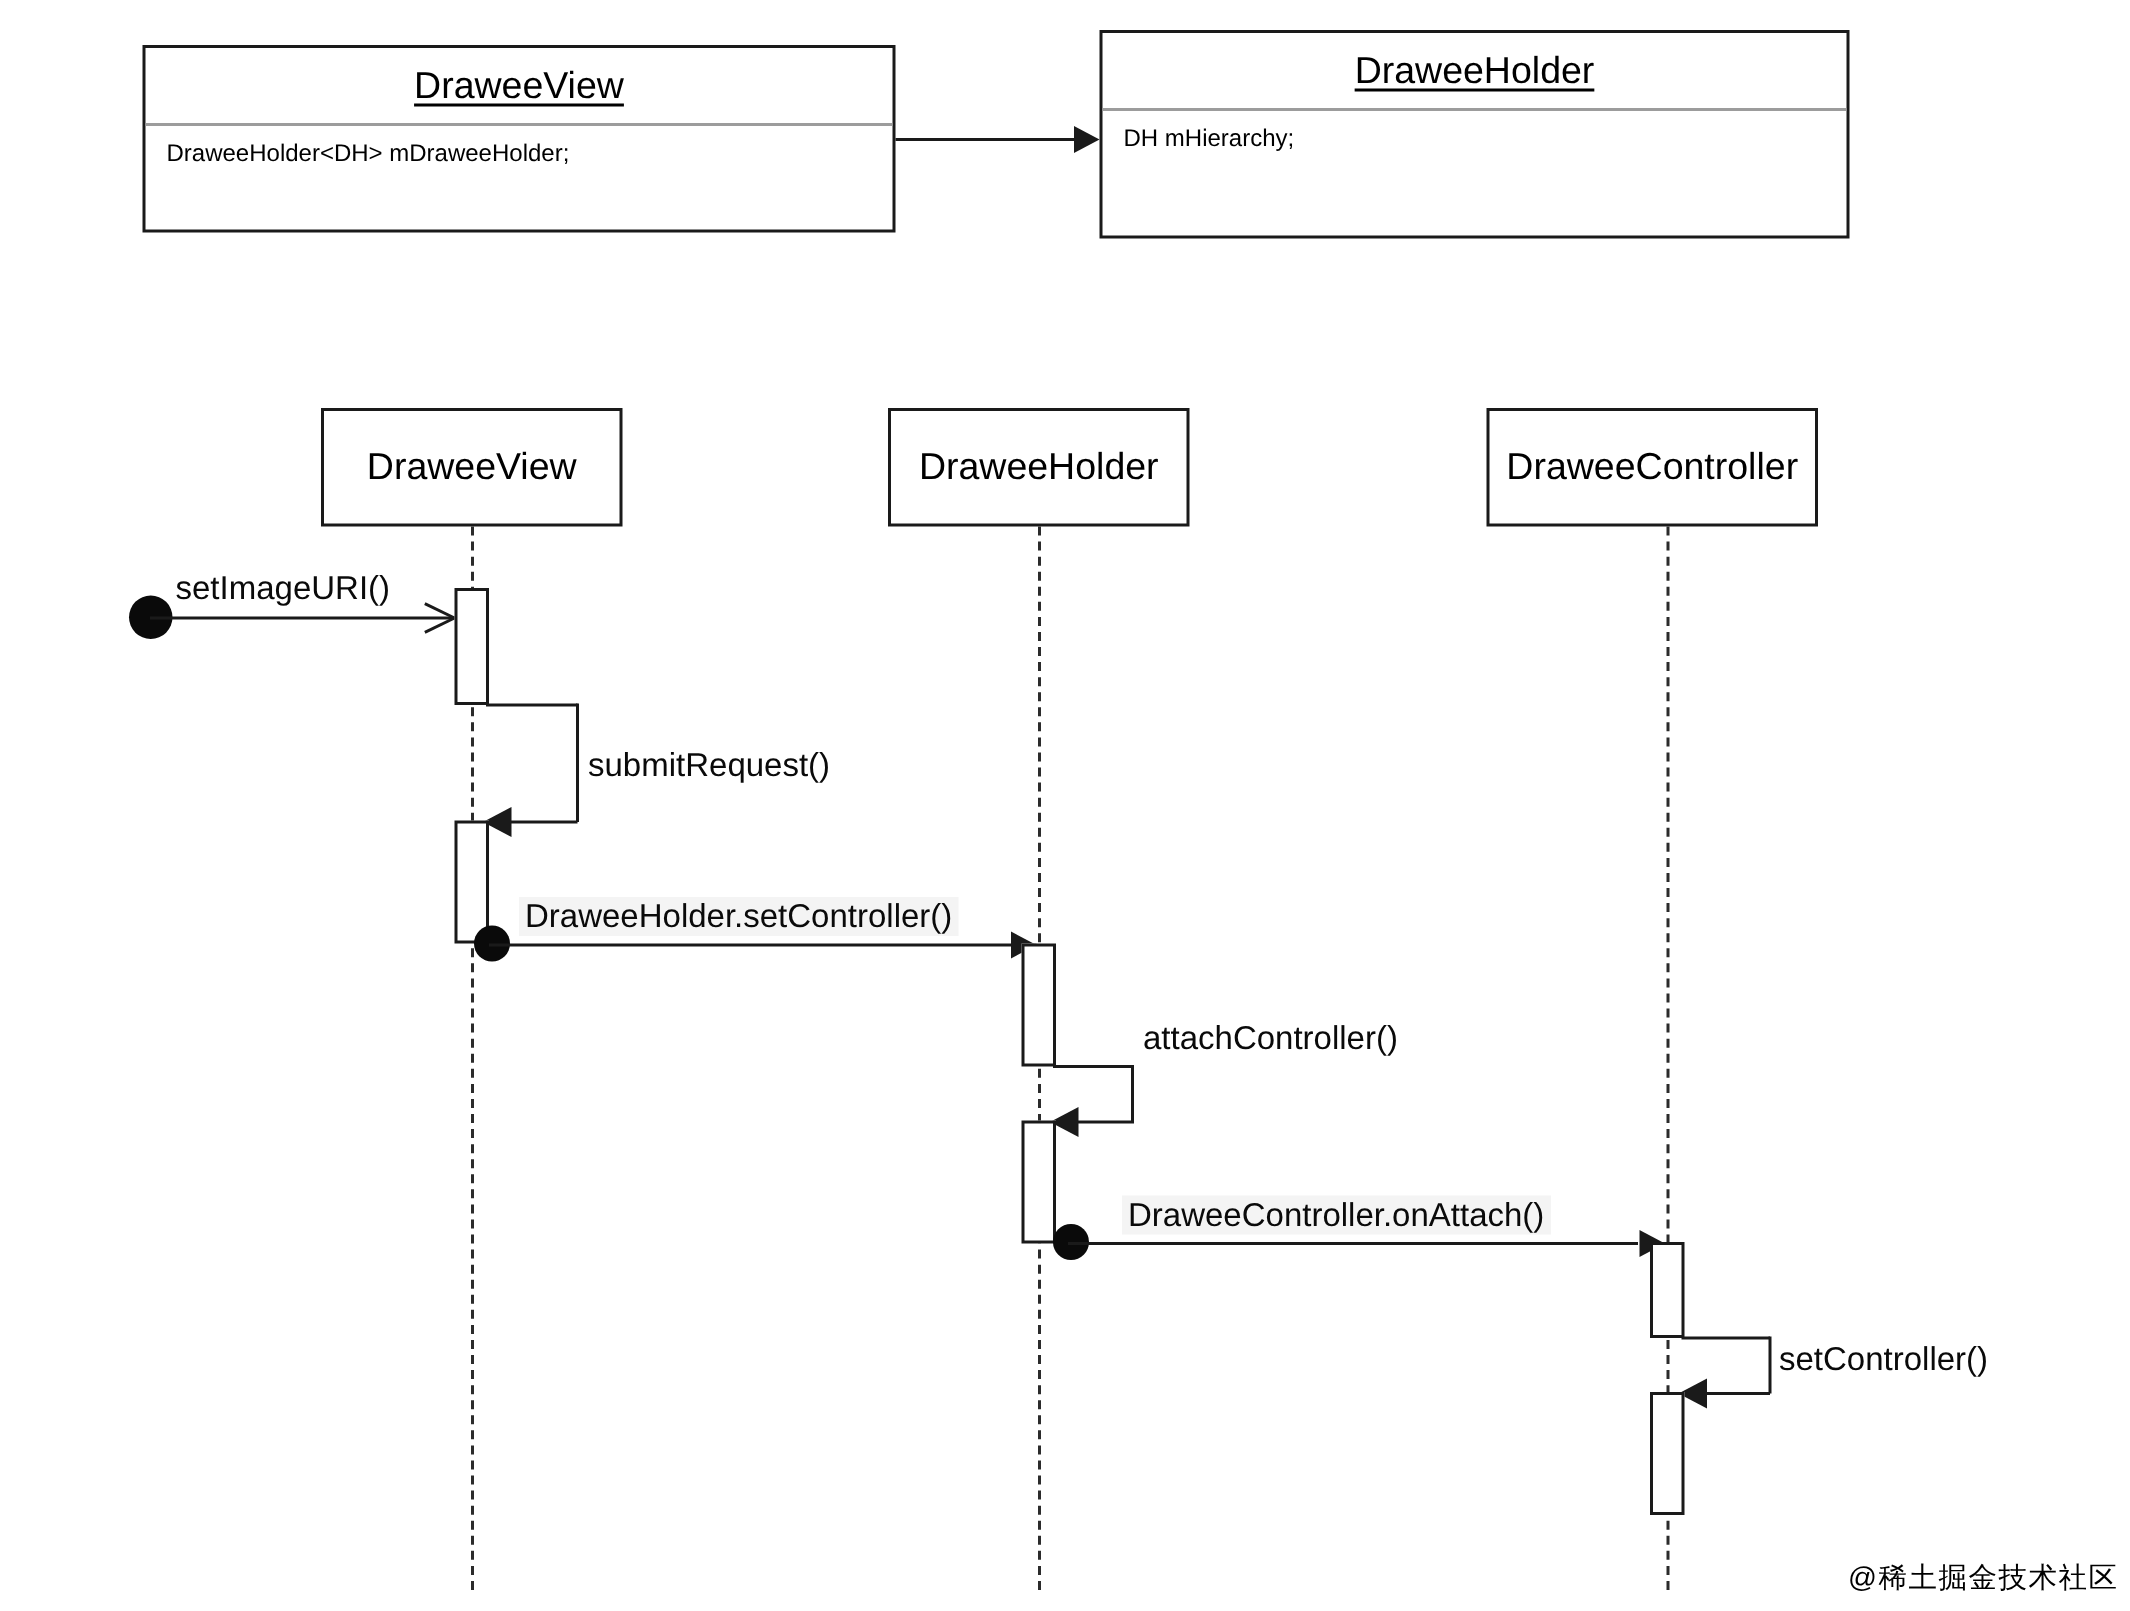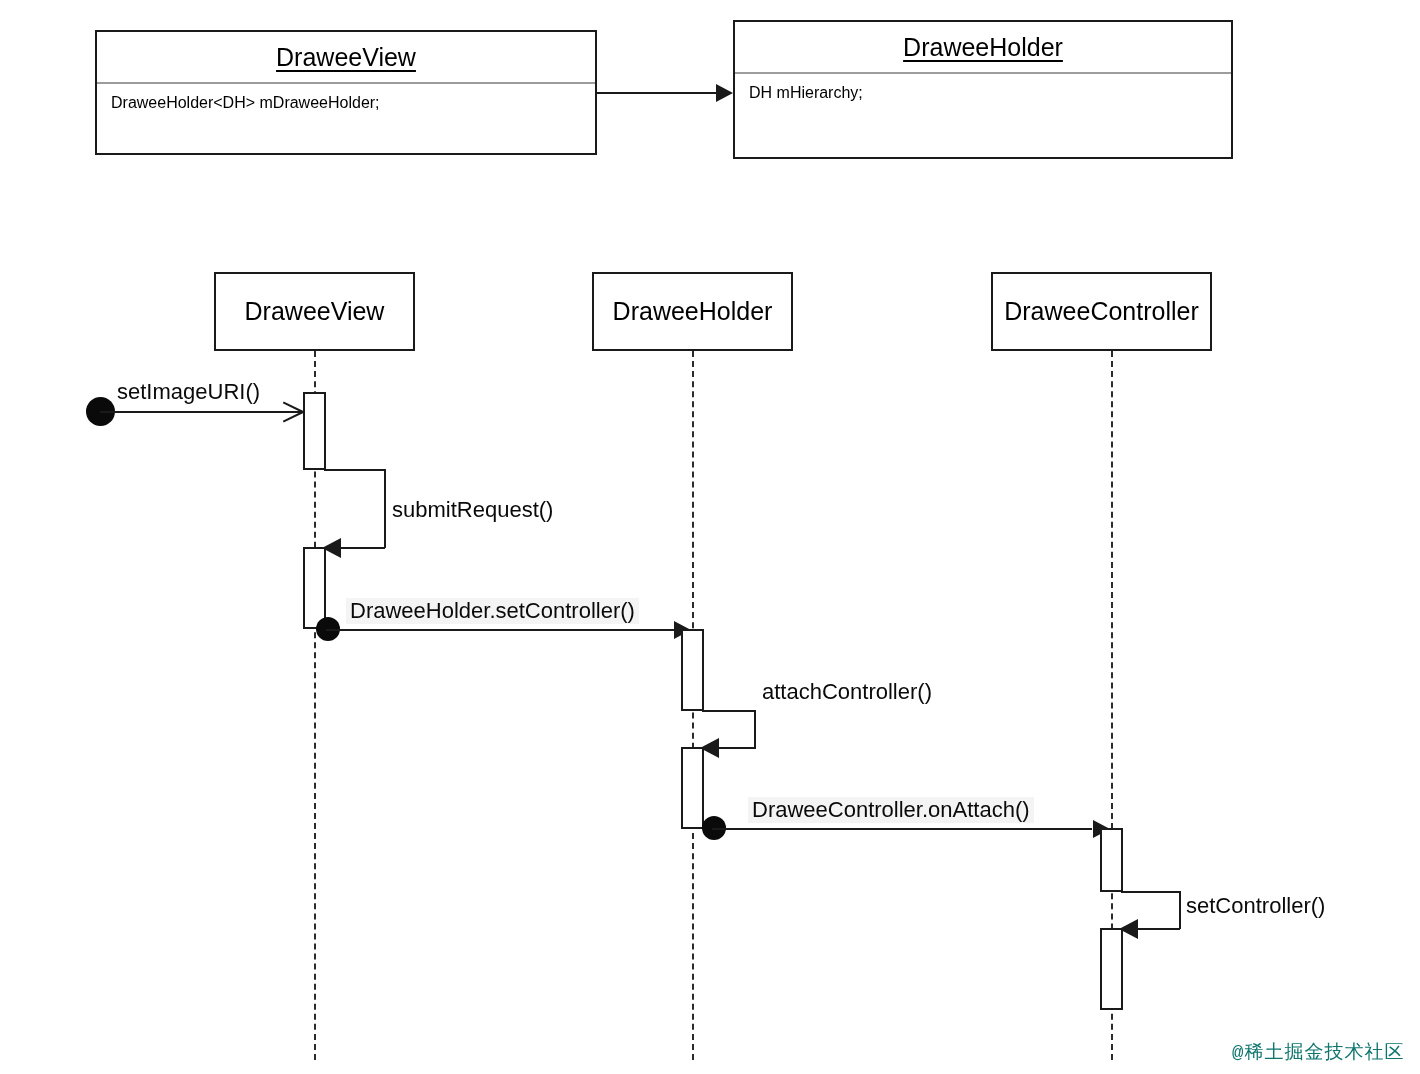--- a/index.html
+++ b/index.html
@@ -141,24 +141,23 @@
   }
   .msg-label.hl {
     background: #f4f4f4;
     padding: 2px 4px;
   }
 
   
   .watermark {
     position: absolute;
     font-size: 19px;
-    color: #0f766e;
+    color: #000000;
     white-space: nowrap;
     letter-spacing: 1px;
-    font-family: Liberation Mono, monospace;
   }
 </style>
 </head>
 <body>
 
 <div id="canvas">
 
   <div class="class-box" style="left:95px; top:30px; width:502px; height:125px;">
     <div class="class-title">
       <span>DraweeView</span>

